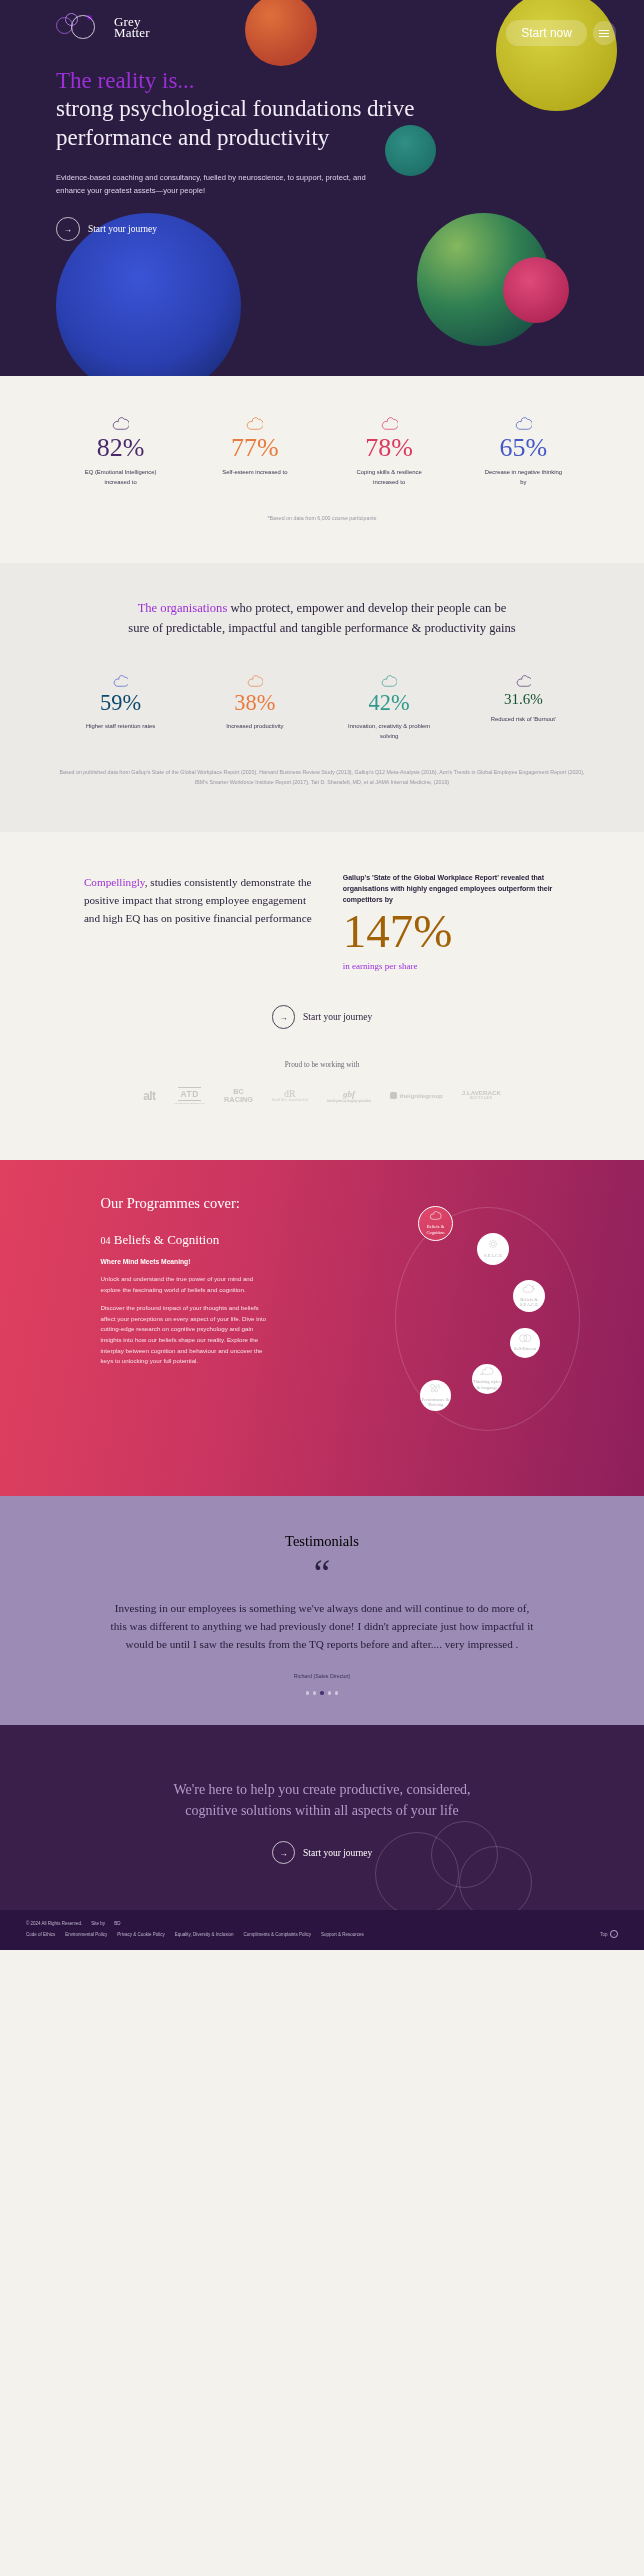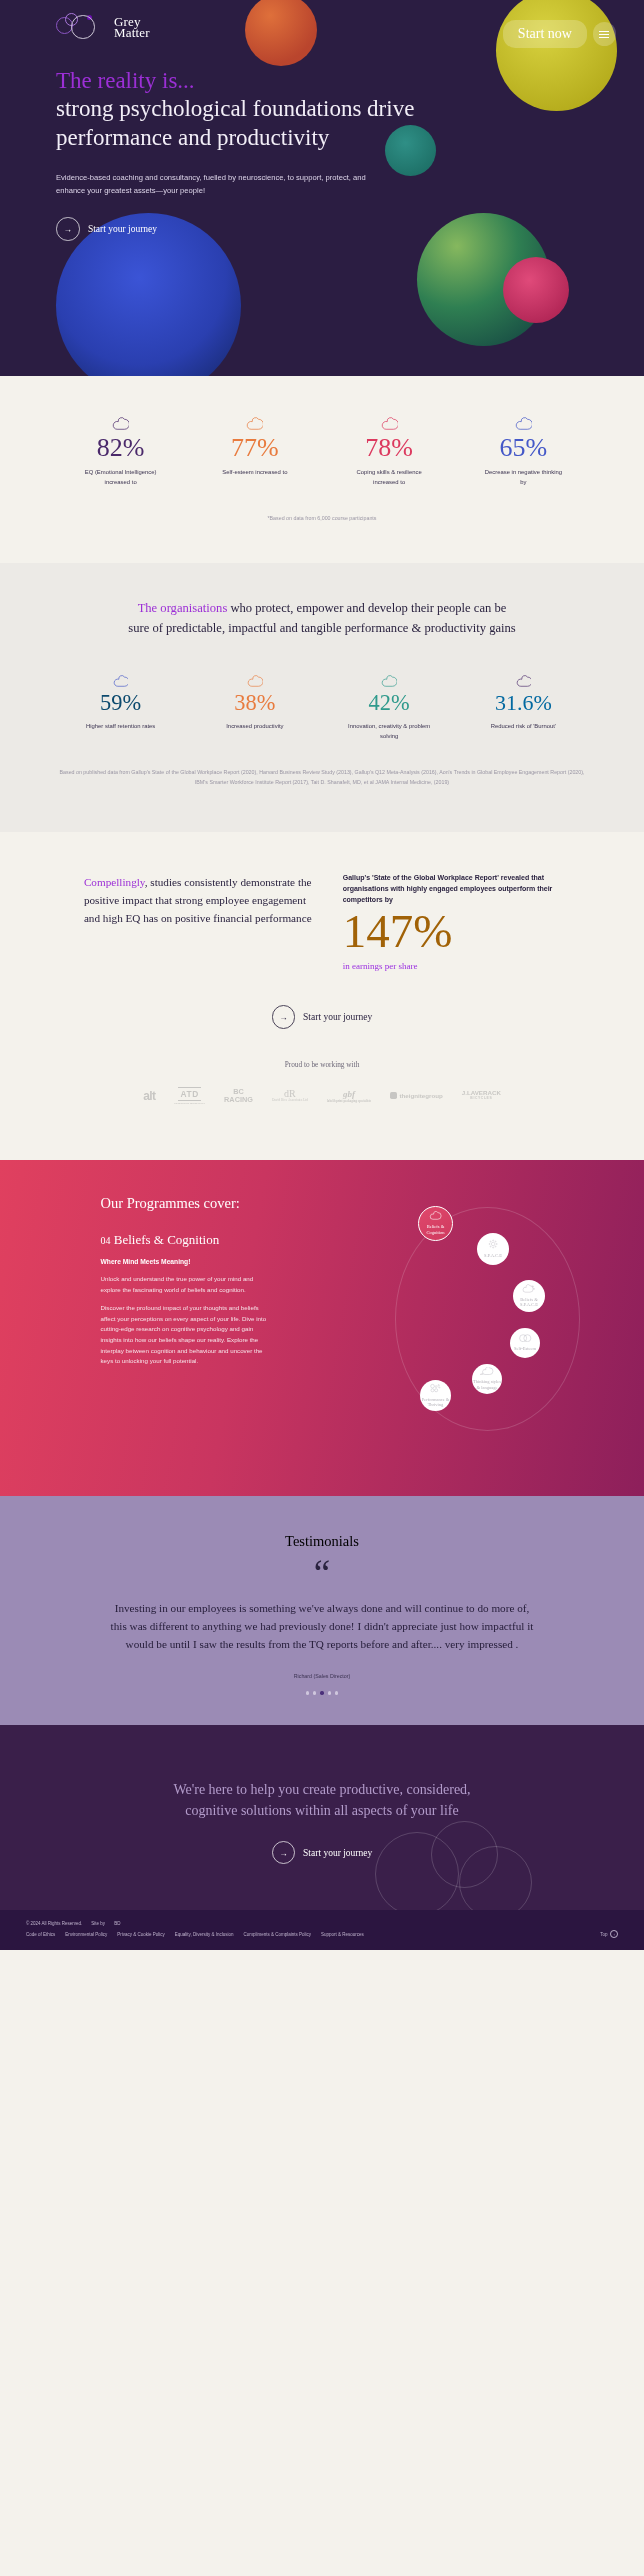--- a/index.html
+++ b/index.html
@@ -52,21 +52,21 @@
   .logo-ring{position:absolute;border-radius:50%;border:0.9px solid;}
   .r1{width:17.3px;height:17.3px;left:0;top:4.5px;border-color:#8b55c4;}
   .r2{width:13.4px;height:13.4px;left:9px;top:0.6px;border-color:#a877d9;}
   .r3{width:23.5px;height:23.5px;left:15px;top:2.8px;border-color:#cfc9d8;}
   .logo-text{color:#fff;font-family:"Liberation Serif",serif;font-size:13px;line-height:11.7px;letter-spacing:0.2px;}
   .logo-dot{position:absolute;width:5px;height:5px;border-radius:50%;background:#6b0fb0;left:87px;top:15px;}
 
   .nav-actions{position:absolute;right:28px;top:20px;display:flex;align-items:center;gap:5.6px;z-index:9;}
   .btn-start-now{
     background:rgba(255,255,255,.22);color:#fff;border:none;border-radius:12.3px;
-    padding:6.2px 15px;font-family:Liberation Serif, serif;font-size:14px;cursor:pointer;
+    padding:6.2px 15px;font-family:Liberation Sans, sans-serif;font-size:12px;cursor:pointer;
   }
   .btn-burger{
     width:23.5px;height:23.5px;border-radius:50%;background:rgba(255,255,255,.22);
     border:none;cursor:pointer;display:flex;flex-direction:column;justify-content:center;
     align-items:center;gap:2.2px;
   }
   .btn-burger span{display:block;width:10px;height:0.9px;background:#fff;}
 
   .hero-content{position:absolute;left:56px;top:67px;z-index:8;width:391px;}
   .hero-eyebrow{
@@ -341,21 +341,21 @@
       </div>
       <div class="stat-num serif" style="color:#2f9a8c;font-size:22.4px">42%</div>
       <div class="stat-label">Innovation, creativity &amp; problem solving</div>
     </div>
     <div class="stat">
       <div class="stat-icon">
         <svg width="15.7" height="12.3" viewBox="0 0 30 24">
             <path d="M9 22a7 7 0 1 1 2-13.7A6 6 0 0 1 22 4a6.5 6.5 0 1 1 0 18z" fill="none" stroke="#4b2a6b" stroke-width="1.3"></path>
           </svg>
       </div>
-      <div class="stat-num serif" style="color:#0369a1;font-size:22px">31.6%</div>
+      <div class="stat-num serif" style="color:#14532d;font-size:15px">31.6%</div>
       <div class="stat-label">Reduced risk of 'Burnout'</div>
     </div>
   </div>
   <div class="footnote">Based on published data from Gallup's State of the Global Workplace Report (2020), Harvard Business Review Study (2013), Gallup's Q12 Meta-Analysis (2016), Aon's Trends in Global Employee Engagement Report (2020), IBM's Smarter Workforce Institute Report (2017), Tait D. Shanafelt, MD, et al JAMA Internal Medicine, (2019)</div>
 </section>
 
 <section class="sec-compel">
   <div class="compel-wrap">
     <div class="compel-left">
       <h3 class="compel-heading">

